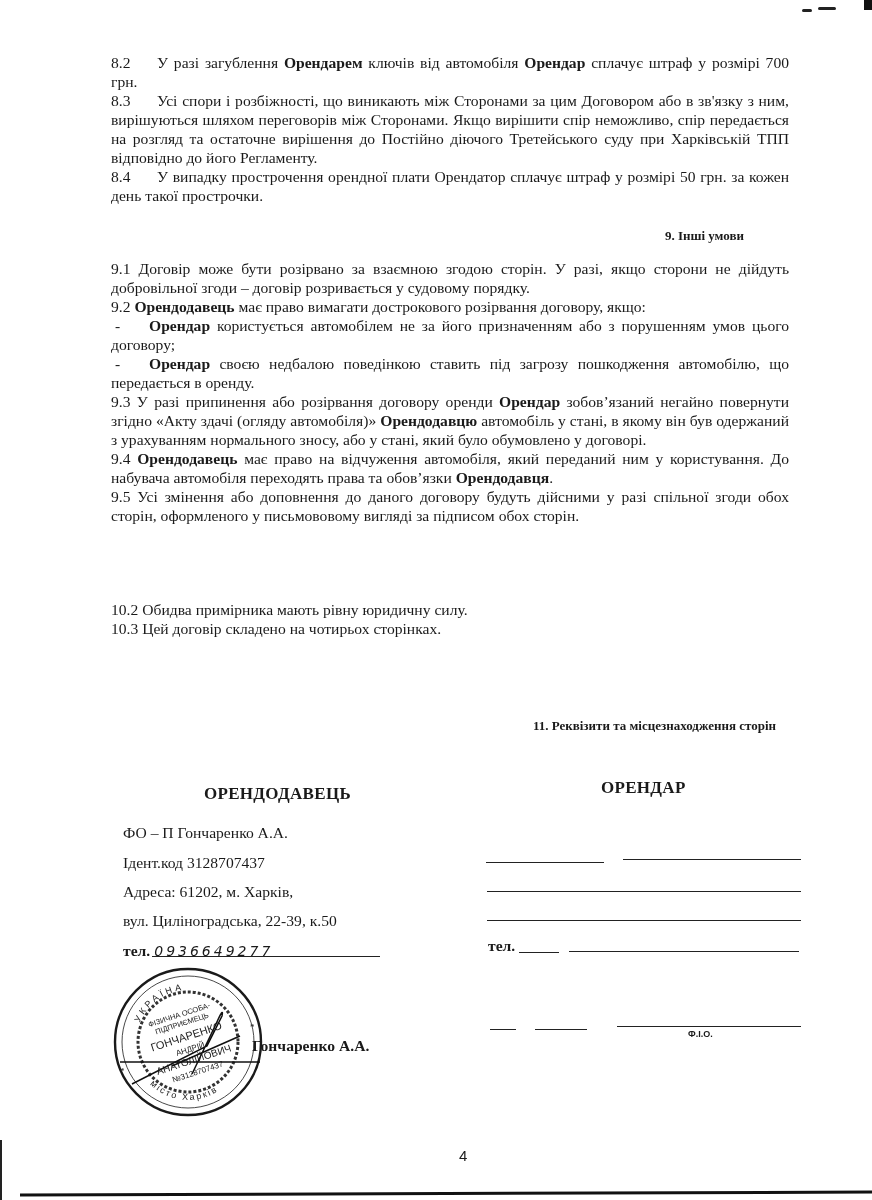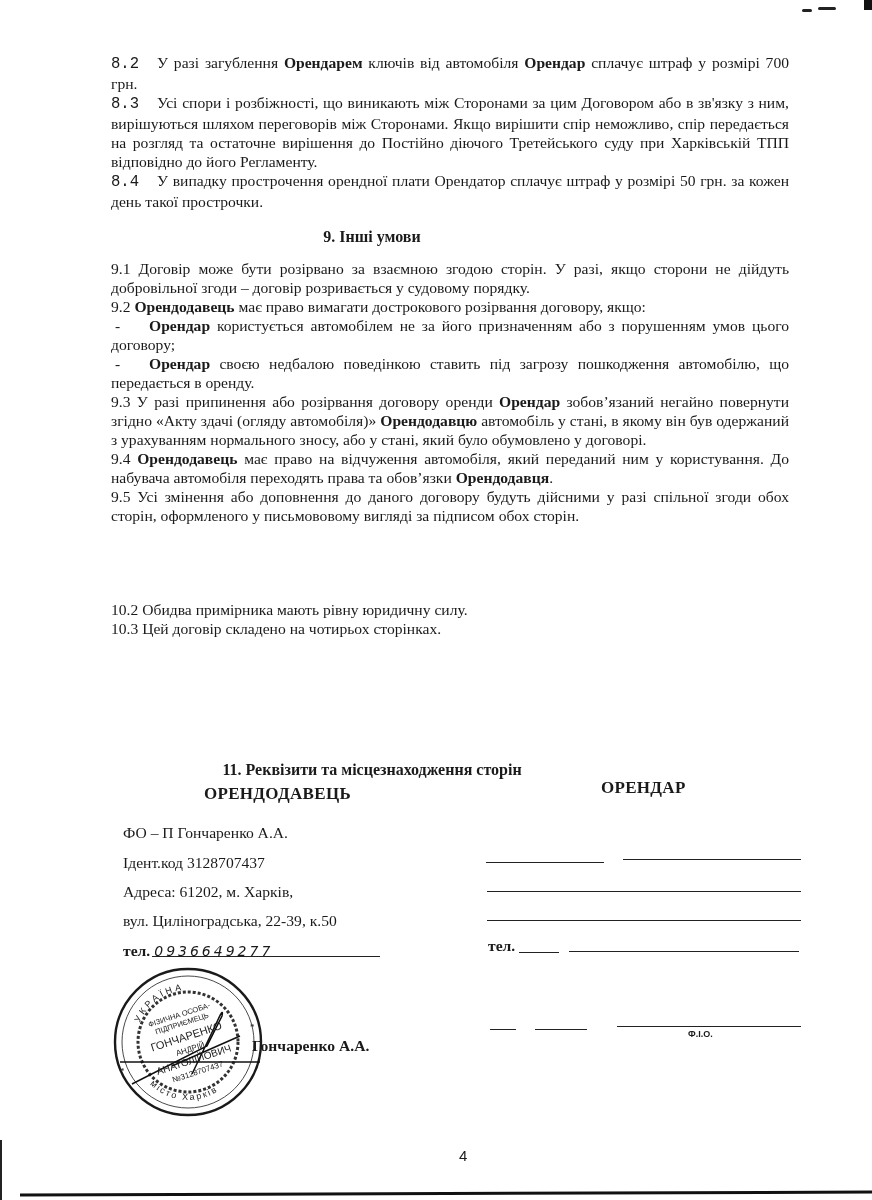--- a/index.html
+++ b/index.html
@@ -8,24 +8,24 @@
     font-family: "Liberation Serif", "DejaVu Serif", serif; color: #1a1a1a;
   }
   .page { position: absolute; left: 0; top: 0; width: 872px; height: 1200px; }
   .corner-mark { position: absolute; right: 32px; top: 6px; width: 40px; height: 8px; }
   .corner-mark span { position: absolute; height: 3px; background: #222; border-radius: 2px; }
   .corner-block { position: absolute; right: 0; top: 0; width: 8px; height: 10px; background: #111; }
 
   .text-block { position: absolute; left: 111px; width: 678px; font-size: 15.6px; line-height: 19px; text-align: justify; text-align-last: left; }
   .text-block p { margin: 0; }
   .text-block b { font-weight: bold; }
-  .clause-num { display: inline-block; width: 46px; font-family: Liberation Mono, monospace; }
+  .clause-num { display: inline-block; width: 46px; }
   .dash { display: inline-block; width: 34px; padding-left: 4px; }
 
-  .heading { position: absolute; left: 0; width: 744px; text-align: center; font-weight: bold; font-size: 16px; }
+  .heading { position: absolute; left: 0; width: 744px; text-align: right; font-weight: bold; font-size: 13px; }
 
   .party-title { position: absolute; font-weight: bold; font-size: 17px; letter-spacing: 0.3px; }
   .lessor-line { position: absolute; left: 123px; font-size: 15.6px; }
   .phone-line { position: absolute; left: 123px; font-size: 15.6px; font-weight: bold; }
   .phone-value { font-family: "DejaVu Sans", sans-serif; font-style: italic; font-weight: normal; font-size: 14px; letter-spacing: 3px; margin-left: 4px; }
   .hline { position: absolute; height: 1.4px; background: #222; }
   .tel-label { position: absolute; font-weight: bold; font-size: 15.6px; }
   .fio-label { position: absolute; font-size: 9px; font-weight: bold; font-family: "Liberation Sans", sans-serif; }
   .signature-name { position: absolute; left: 252px; top: 1037px; font-weight: bold; font-size: 15.6px; }
   .stamp { position: absolute; left: 112px; top: 966px; width: 152px; height: 152px; }
@@ -67,21 +67,21 @@
     <p><span>9.4 </span><b>Орендодавець</b><span> має право на відчуження автомобіля, який переданий ним у користування. До набувача автомобіля переходять права та обов’язки </span><b>Орендодавця</b><span>.</span></p>
     <p>9.5  Усі змінення або доповнення  до даного договору будуть дійсними у разі спільної згоди обох сторін, оформленого у письмововому вигляді за підписом обох сторін.</p>
   </div>
 
 
   <div class="text-block" style="top:600px;">
     <p>10.2 Обидва примірника мають рівну юридичну силу.</p>
     <p>10.3 Цей договір складено на чотирьох сторінках.</p>
   </div>
 
-  <div class="heading" style="top:761px;">11. Реквізити та місцезнаходження сторін</div>
+  <div class="heading" style="top:718px;padding-left:32px;">11. Реквізити та місцезнаходження сторін</div>
 
   <div class="party-title" style="left:204px; top:784px;">ОРЕНДОДАВЕЦЬ</div>
   <div class="lessor-line" style="top:824px;">ФО – П Гончаренко А.А.</div>
   <div class="lessor-line" style="top:854px;">Ідент.код 3128707437</div>
   <div class="lessor-line" style="top:883px;">Адреса: 61202, м. Харків,</div>
   <div class="lessor-line" style="top:912px;">вул. Циліноградська, 22-39, к.50</div>
   <div class="phone-line" style="top:942px;">
     <span>тел.</span><span class="phone-value">0936649277</span>
   </div>
   <div class="hline" style="left:152px; top:956px; width:228px;"></div>

